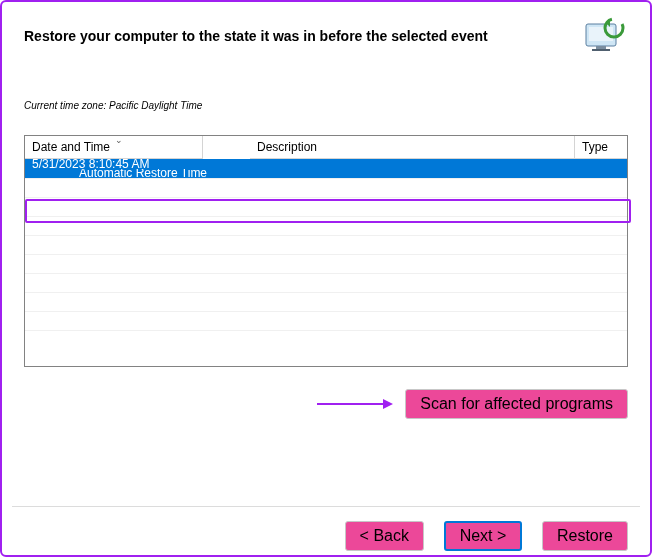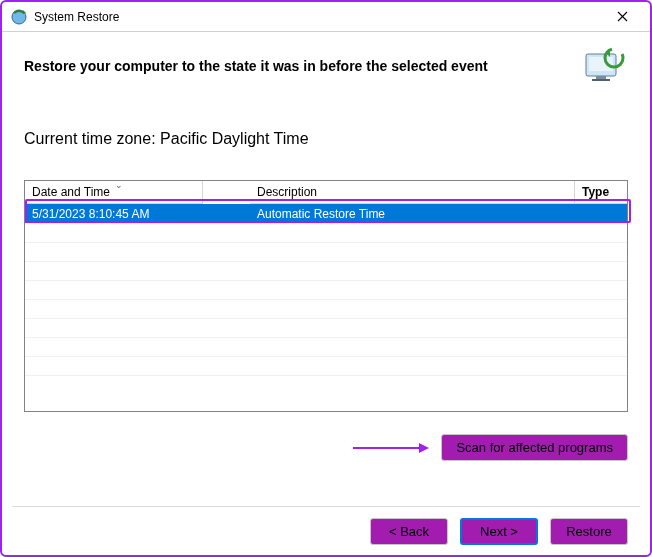--- a/index.html
+++ b/index.html
@@ -51,23 +51,24 @@
 }
 .header-icon {
   margin-left: auto;
   width: 48px; height: 40px;
   display:flex; align-items:center; justify-content:center;
 }
 .content {
   margin: 28px 22px 0 22px;
 }
 .tz-line {
-  font-size: 16px;
-  color: #000;
-  margin-bottom: 32px;
+  font-size: 10px;
+  color: #000;
+  margin-bottom: 24px;
+  font-style: italic;
 }
 .table-wrap {
   border: 1px solid #828282;
   height: 232px;
   overflow: hidden;
   background: #fff;
   position: relative;
 }
 .thead {
   display: flex;
@@ -78,39 +79,40 @@
   text-align: right;
 }
 .th {
   border-right: 1px solid #d4d4d4;
   border-bottom: 1px solid #d4d4d4;
   padding: 3px 7px;
   display: flex;
   align-items: center;
   position: relative;
 }
-.th:last-child { border-right: none; flex:1;font-weight:bold; }
+.th:last-child { border-right: none; flex:1; }
 .col-dt { width: 178px; }
 .col-desc { width: 325px; margin-left: 47px; }
 .col-type { width: 95px; }
 .sort-caret {
   position: absolute;
   top: -1px; left: 90px;
   font-size: 9px;
   color: #5a5a5a;
 }
 .tbody {}
 .trow {
   display: flex;
   height: 19px;
   font-size: 12px;
 }
 .trow.selected {
   background: #0078d7;
   color: #fff;
+  flex-direction: column;
 }
 .trow .td {
   padding: 1px 7px;
   display:flex; align-items:center;
   overflow: hidden; white-space: nowrap;
 }
 .trow.empty {
   border-top: 1px solid #f0f0f0;
 }
 .highlight-row {
@@ -123,70 +125,53 @@
   display:flex;
   align-items:center;
   justify-content:flex-end;
   margin: 22px 22px 0 22px;
 }
 .arrow-annot {
   width: 80px; height: 14px;
   margin-right: 10px;
 }
 .btn {
-  background: #a21caf;
+  background: #ec4899;
   border: 1px solid #c7c7c7;
   border-radius: 3px;
-  font-size: 13px;
+  font-size: 16px;
   color: #000;
   padding: 5px 14px;
   cursor: default;
 }
 .btn-primary {
   border: 2px solid #0078d7;
   padding: 4px 13px;
 }
 .footer {
   position: absolute;
-  bottom: 10px;
+  bottom: 4px;
   right: 22px;
   display: flex;
-  gap: 12px;
+  gap: 20px;
 }
 .footer .btn { min-width: 78px; text-align:center; }
 .divider {
   position:absolute;
   left:10px; right:10px;
   bottom: 48px;
   height:1px;
   background:#dcdcdc;
 }
 </style>
 </head>
 <body>
 
 <div class="frame">
 
-  <div class="titlebar">
-    <span class="title-icon">
-      <svg width="18" height="18" viewBox="0 0 18 18">
-        <circle cx="9" cy="9" r="7" fill="#6fb8e8" stroke="#2b6ca3" stroke-width="1"></circle>
-        <path d="M4 5 Q9 1 14 5" fill="none" stroke="#2e7d32" stroke-width="2"></path>
-        <polygon points="13,2 16,5 13,6" fill="#2e7d32"></polygon>
-      </svg>
-    </span>
-    <span class="title-text">System Restore</span>
-    <span class="spacer"></span>
-    <span class="close-btn">
-      <svg width="11" height="11" viewBox="0 0 11 11">
-        <line x1="1" y1="1" x2="10" y2="10" stroke="#000" stroke-width="1.1"></line>
-        <line x1="10" y1="1" x2="1" y2="10" stroke="#000" stroke-width="1.1"></line>
-      </svg>
-    </span>
-  </div>
 
   <div class="header">
     <div class="header-text">Restore your computer to the state it was in before the selected event</div>
     <div class="header-icon">
       <svg width="48" height="40" viewBox="0 0 48 40">
         <rect x="6" y="8" width="30" height="22" rx="2" fill="#cfe6f5" stroke="#5a7fa0"></rect>
         <rect x="9" y="11" width="24" height="14" fill="#e9f3fa"></rect>
         <rect x="16" y="30" width="10" height="3" fill="#7b8ea0"></rect>
         <rect x="12" y="33" width="18" height="2" fill="#50606f"></rect>
         <circle cx="34" cy="12" r="9" fill="none" stroke="#3a9a3a" stroke-width="3" stroke-dasharray="40 12"></circle>

